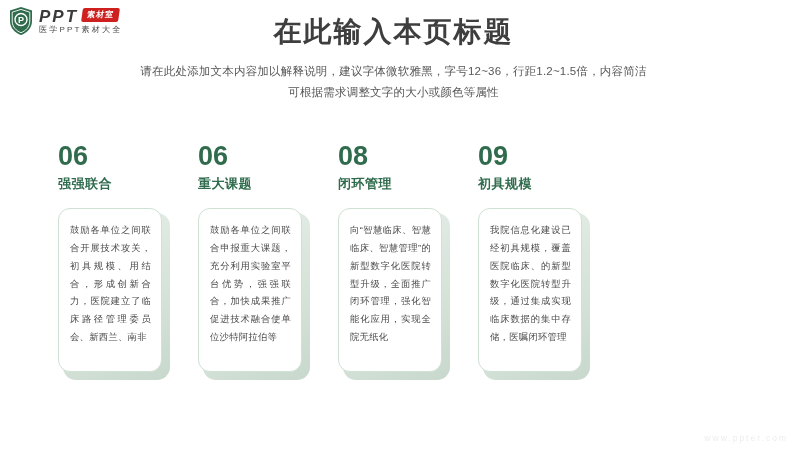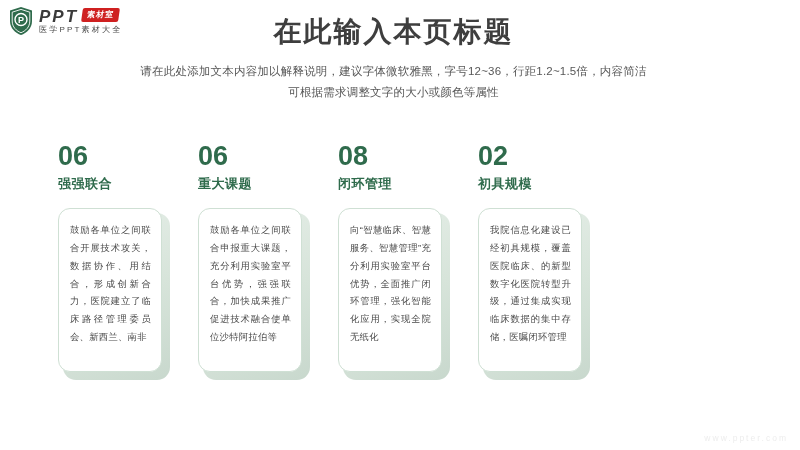--- a/index.html
+++ b/index.html
@@ -197,21 +197,21 @@
 
 <div id="columns">
 
 
   <div class="column">
     <div class="col-number">06</div>
     <div class="col-heading">强强联合</div>
     <div class="card-wrap">
       <div class="card-shadow"></div>
       <div class="card-body">
-        <div class="card-text">鼓励各单位之间联合开展技术攻关，数据协作、用结合，形成创新合力，医院建立了临床路径管理委员会、新西兰、南非</div>
+        <div class="card-text">鼓励各单位之间联合开展技术攻关，初具规模、用结合，形成创新合力，医院建立了临床路径管理委员会、新西兰、南非</div>
       </div>
     </div>
   </div>
 
   <div class="column">
     <div class="col-number">06</div>
     <div class="col-heading">重大课题</div>
     <div class="card-wrap">
       <div class="card-shadow"></div>
       <div class="card-body">
@@ -219,27 +219,27 @@
       </div>
     </div>
   </div>
 
   <div class="column">
     <div class="col-number">08</div>
     <div class="col-heading">闭环管理</div>
     <div class="card-wrap">
       <div class="card-shadow"></div>
       <div class="card-body">
-        <div class="card-text">向“智慧临床、智慧服务、智慧管理”充分利用实验室平台优势，全面推广闭环管理，强化智能化应用，实现全院无纸化</div>
-      </div>
-    </div>
-  </div>
-
-  <div class="column">
-    <div class="col-number">02</div>
+        <div class="card-text">向“智慧临床、智慧临床、智慧管理”的新型数字化医院转型升级，全面推广闭环管理，强化智能化应用，实现全院无纸化</div>
+      </div>
+    </div>
+  </div>
+
+  <div class="column">
+    <div class="col-number">09</div>
     <div class="col-heading">初具规模</div>
     <div class="card-wrap">
       <div class="card-shadow"></div>
       <div class="card-body">
         <div class="card-text">我院信息化建设已经初具规模，覆盖医院临床、的新型数字化医院转型升级，通过集成实现临床数据的集中存储，医嘱闭环管理</div>
       </div>
     </div>
   </div>
 
 </div>

